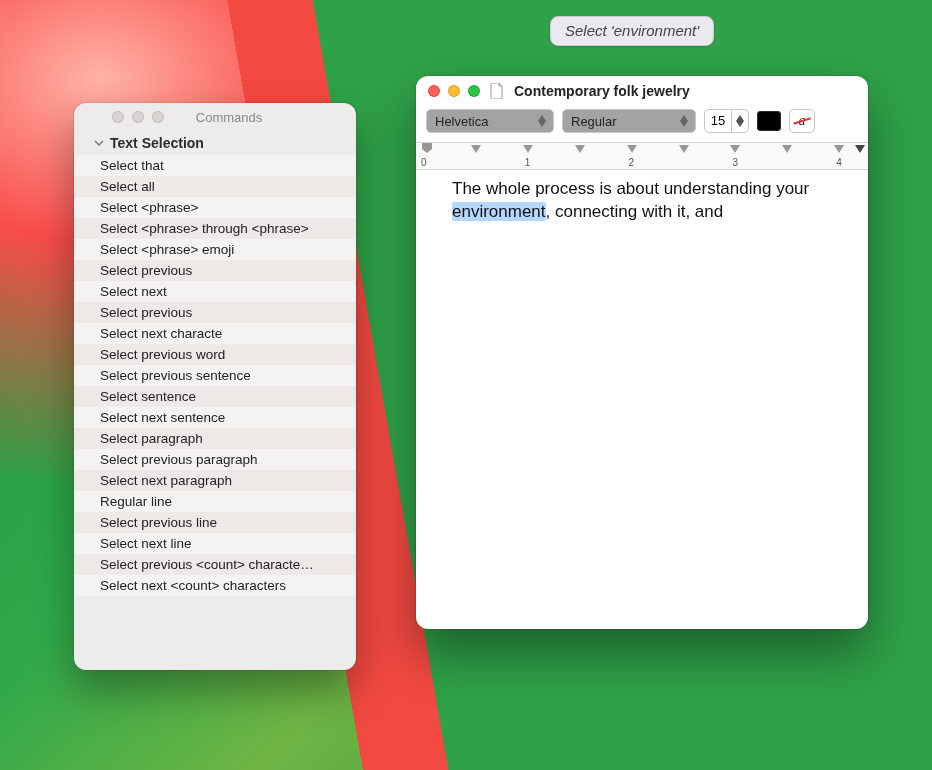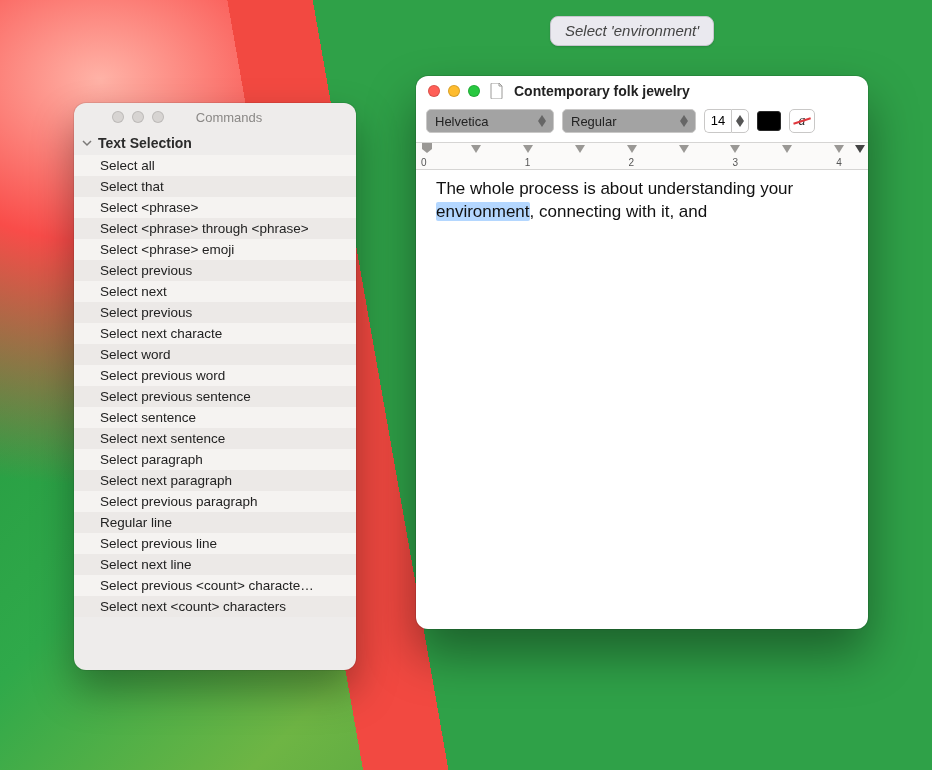--- a/index.html
+++ b/index.html
@@ -91,20 +91,21 @@
   }
   .cmd-group-header {
     display: flex;
     align-items: center;
     gap: 6px;
     padding: 4px 8px 4px 8px;
     font-size: 14px;
     font-weight: 600;
     color: #2b2b2b;
     background: #eeeceb;
+    margin-left: 12px;
   }
   .chevron {
     width: 10px; height: 10px;
     display: inline-block;
     color: #7b7977;
   }
   .chevron svg { width: 10px; height: 10px; display: block; }
   .cmd-list {
     font-size: 13.5px;
     color: #222;
@@ -276,20 +277,21 @@
   }
 
   .doc {
     flex: 1;
     padding: 8px 20px;
     font-family: Helvetica, Arial, sans-serif;
     font-size: 17px;
     line-height: 1.35;
     color: #111;
     overflow: auto;
+    margin-left: 16px;
   }
   .hl {
     background: #b4d7ff;
     border-radius: 2px;
   }
 </style>
 </head>
 <body>
 
 <div class="wallpaper"></div>
@@ -307,37 +309,36 @@
   </div>
   <div class="cmd-group-header">
     <span class="chevron">
       <svg viewBox="0 0 10 10">
           <path d="M1 3 L5 7 L9 3" fill="none" stroke="currentColor" stroke-width="1.5"></path>
         </svg>
     </span>
     <span>Text Selection</span>
   </div>
   <div class="cmd-list" id="cmd-list">
+      <div class="cmd-row">Select that</div>
       <div class="cmd-row">Select all</div>
-      <div class="cmd-row">Select that</div>
       <div class="cmd-row">Select &lt;phrase&gt;</div>
       <div class="cmd-row">Select &lt;phrase&gt; through &lt;phrase&gt;</div>
       <div class="cmd-row">Select &lt;phrase&gt; emoji</div>
       <div class="cmd-row">Select previous</div>
       <div class="cmd-row">Select next</div>
       <div class="cmd-row">Select previous</div>
       <div class="cmd-row">Select next characte</div>
-      <div class="cmd-row">Select word</div>
       <div class="cmd-row">Select previous word</div>
       <div class="cmd-row">Select previous sentence</div>
       <div class="cmd-row">Select sentence</div>
       <div class="cmd-row">Select next sentence</div>
       <div class="cmd-row">Select paragraph</div>
+      <div class="cmd-row">Select previous paragraph</div>
       <div class="cmd-row">Select next paragraph</div>
-      <div class="cmd-row">Select previous paragraph</div>
       <div class="cmd-row">Regular line</div>
       <div class="cmd-row">Select previous line</div>
       <div class="cmd-row">Select next line</div>
       <div class="cmd-row">Select previous &lt;count&gt; characte…</div>
       <div class="cmd-row">Select next &lt;count&gt; characters</div>
     </div>
 </div>
 
 <div class="te-window">
   <div class="te-titlebar">
@@ -372,21 +373,21 @@
       <span class="caret">
         <svg viewBox="0 0 8 6">
             <path d="M4 0 L8 6 H0 Z" fill="currentColor"></path>
           </svg>
         <svg viewBox="0 0 8 6">
             <path d="M4 6 L0 0 H8 Z" fill="currentColor"></path>
           </svg>
       </span>
     </div>
     <div class="size-group">
-      <div class="size-field">14</div>
+      <div class="size-field">15</div>
       <div class="size-step">
         <svg viewBox="0 0 8 6">
             <path d="M4 0 L8 6 H0 Z" fill="currentColor"></path>
           </svg>
         <svg viewBox="0 0 8 6">
             <path d="M4 6 L0 0 H8 Z" fill="currentColor"></path>
           </svg>
       </div>
     </div>
     <div class="swatch" title="#000000"></div>

